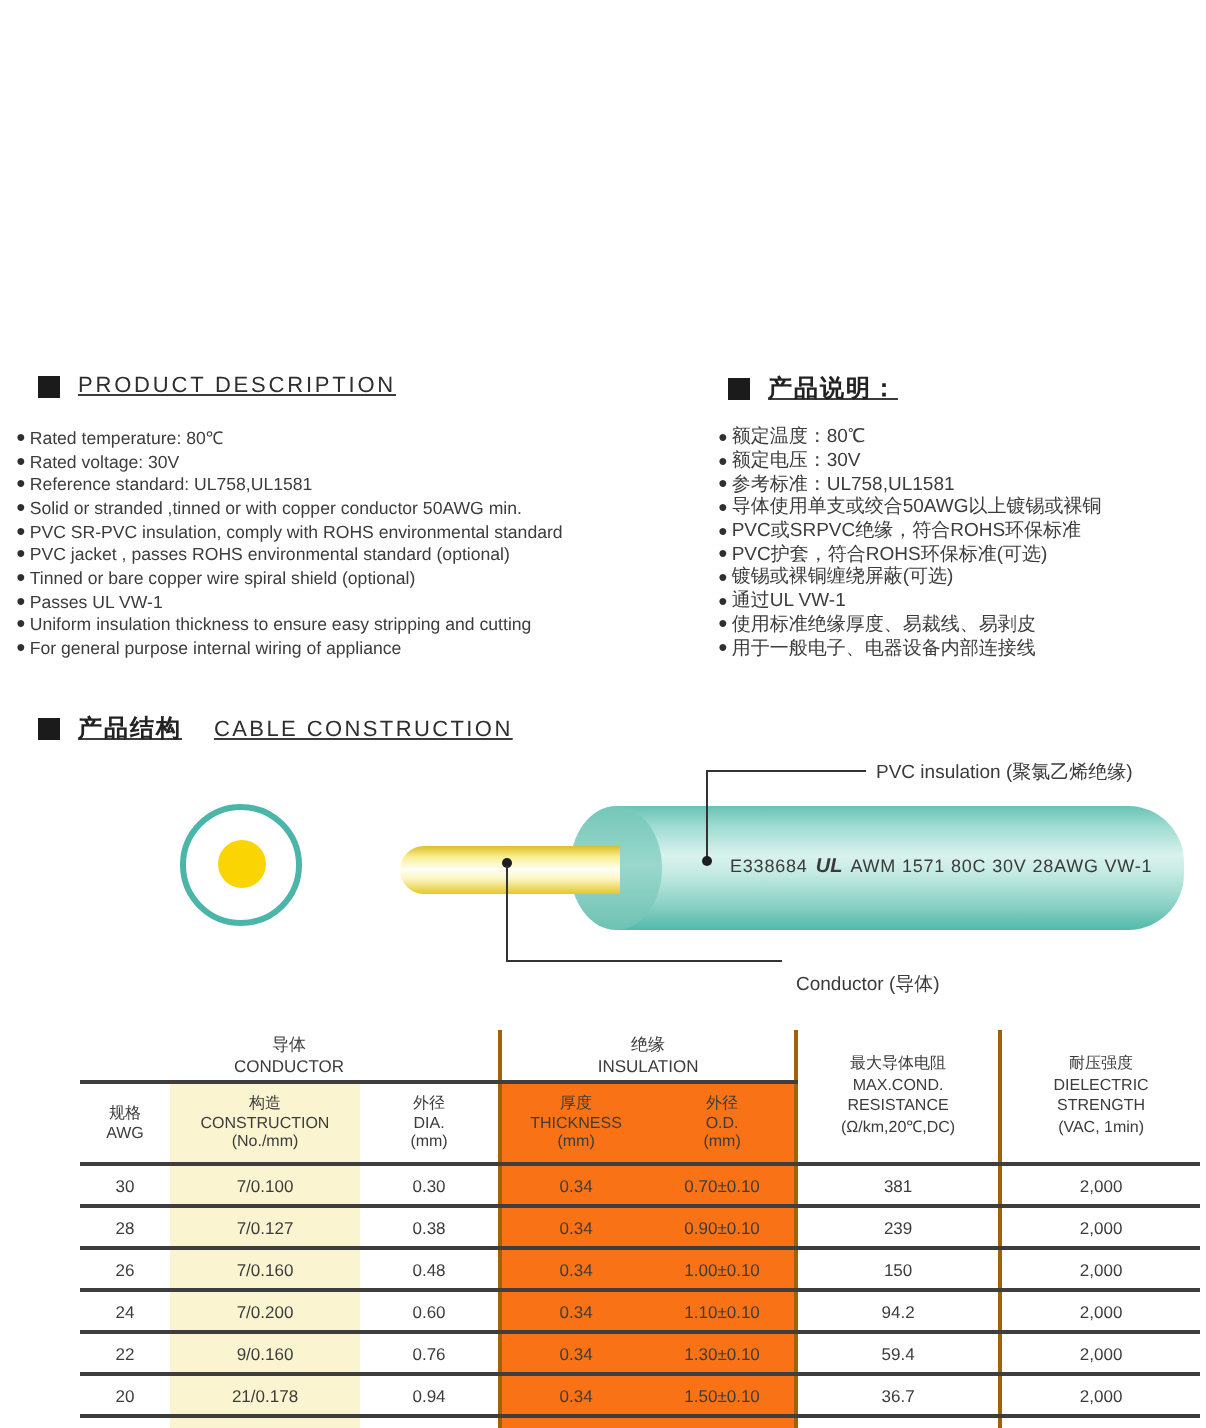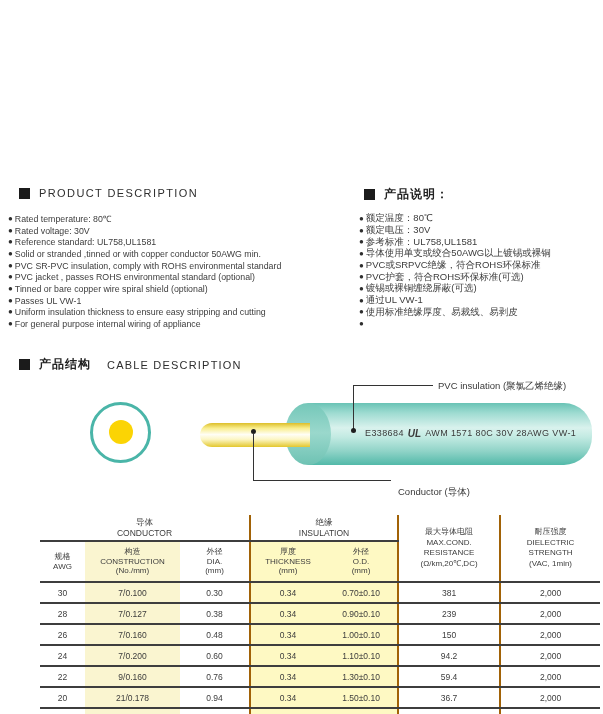--- a/index.html
+++ b/index.html
@@ -3,21 +3,21 @@
 <meta charset="utf-8">
 <style>
   html,body { margin:0; padding:0; background:#ffffff; }
   .page {
     position:relative; width:603px; height:714px; overflow:hidden;
     background:#ffffff; color:#3c3c3c;
     font-family:"Liberation Sans", sans-serif;
   }
 
   
-  .sec-head { position:absolute; display:flex; align-items:center; white-space:nowrap; }
+  .sec-head { position:absolute; display:flex; align-items:center; white-space:nowrap;text-decoration:underline; }
   .sq { width:11px; height:11px; background:#1b1b1b; flex:0 0 auto; }
   .sec-title-en { font-size:11px; letter-spacing:1.4px; color:#2e2e2e; margin-left:9px; }
   .sec-title-zh { font-size:12px; font-weight:bold; color:#222; margin-left:9px; letter-spacing:1px; }
   .sec-title-en2 { font-size:11px; letter-spacing:1.2px; color:#2e2e2e; margin-left:16px; }
 
   
   .bullets { position:absolute; }
   .b-line { display:flex; align-items:center; height:11.7px; white-space:nowrap; }
   .dot { font-size:8px; line-height:1; margin-right:2px; color:#2f2f2f; }
   #desc-bullets { left:8px; top:213px; width:352px; font-size:8.8px; }
@@ -65,21 +65,21 @@
     font-size:8.5px; color:#3c3c3c; text-align:center;
   }
   #spec-table td { padding:0; vertical-align:middle; }
   tr.group td { height:25px; line-height:10.5px; }
   tr.cols td  { height:39px; font-size:8px; line-height:9.6px; }
   tbody tr td { height:19px; border-bottom:2px solid #3e3e3e; }
   tbody tr:last-child td { border-bottom:none; }
   .v   { border-right:2px solid #a16207; }
   .hb  { border-bottom:2px solid #3e3e3e; }
   .yl  { background:#faf5d0; }
-  .bl  { background:#fef9c3; }
+  .bl  { background:#f97316; }
   .merged { line-height:10px; font-size:8px; }
 </style>
 </head>
 <body>
 
 <div class="page">
 
   <div class="sec-head" style="left:19px; top:187px;">
     <span class="sq"></span>
     <span class="sec-title-en">PRODUCT DESCRIPTION</span>
@@ -185,27 +185,28 @@
         <span>通过UL VW-1</span>
       </div>
 
       <div class="b-line">
         <span class="dot">●</span>
         <span>使用标准绝缘厚度、易裁线、易剥皮</span>
       </div>
 
       <div class="b-line">
         <span class="dot">●</span>
+        <span>用于一般电子、电器设备内部连接线</span>
       </div>
     </div>
 
   <div class="sec-head" style="left:19px; top:356px;">
     <span class="sq"></span>
     <span class="sec-title-zh">产品结构</span>
-    <span class="sec-title-en2">CABLE DESCRIPTION</span>
+    <span class="sec-title-en2">CABLE CONSTRUCTION</span>
   </div>
 
   <div class="abs ring"></div>
   <div class="abs core"></div>
 
   <div class="abs insulation-body"></div>
   <div class="abs end-cap"></div>
   <div class="abs conductor"></div>
   <div class="abs cable-print">
     <span>E338684</span>

